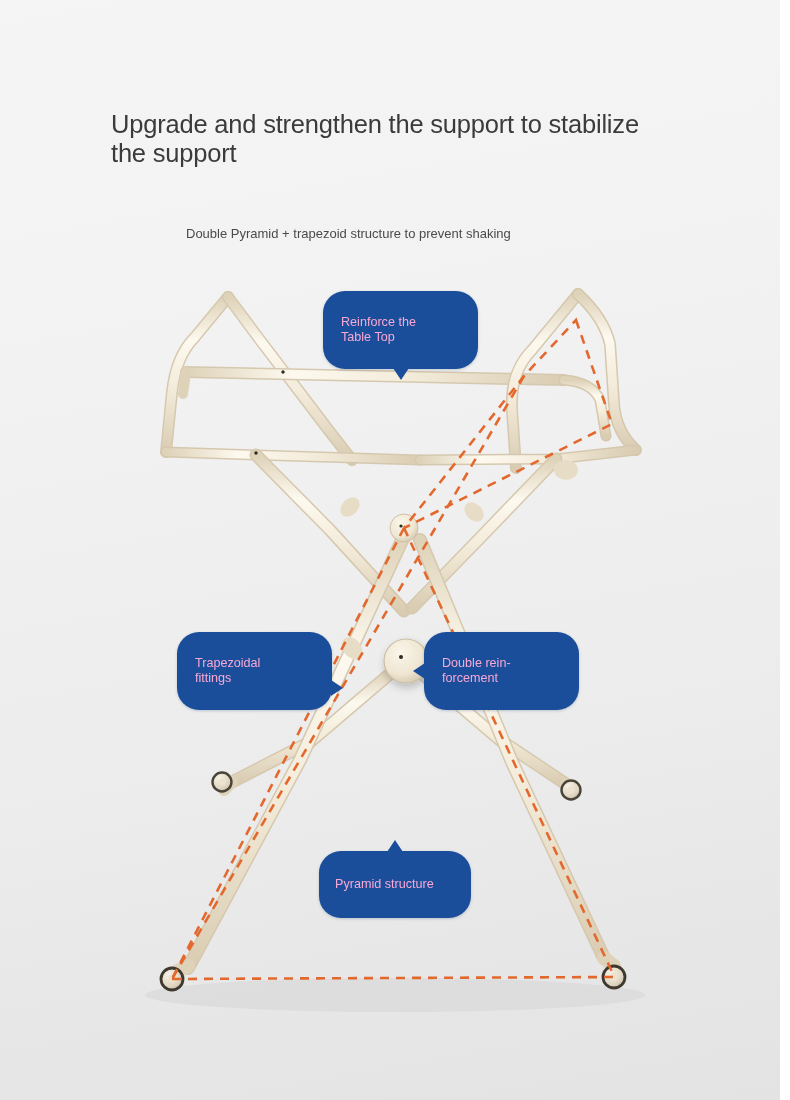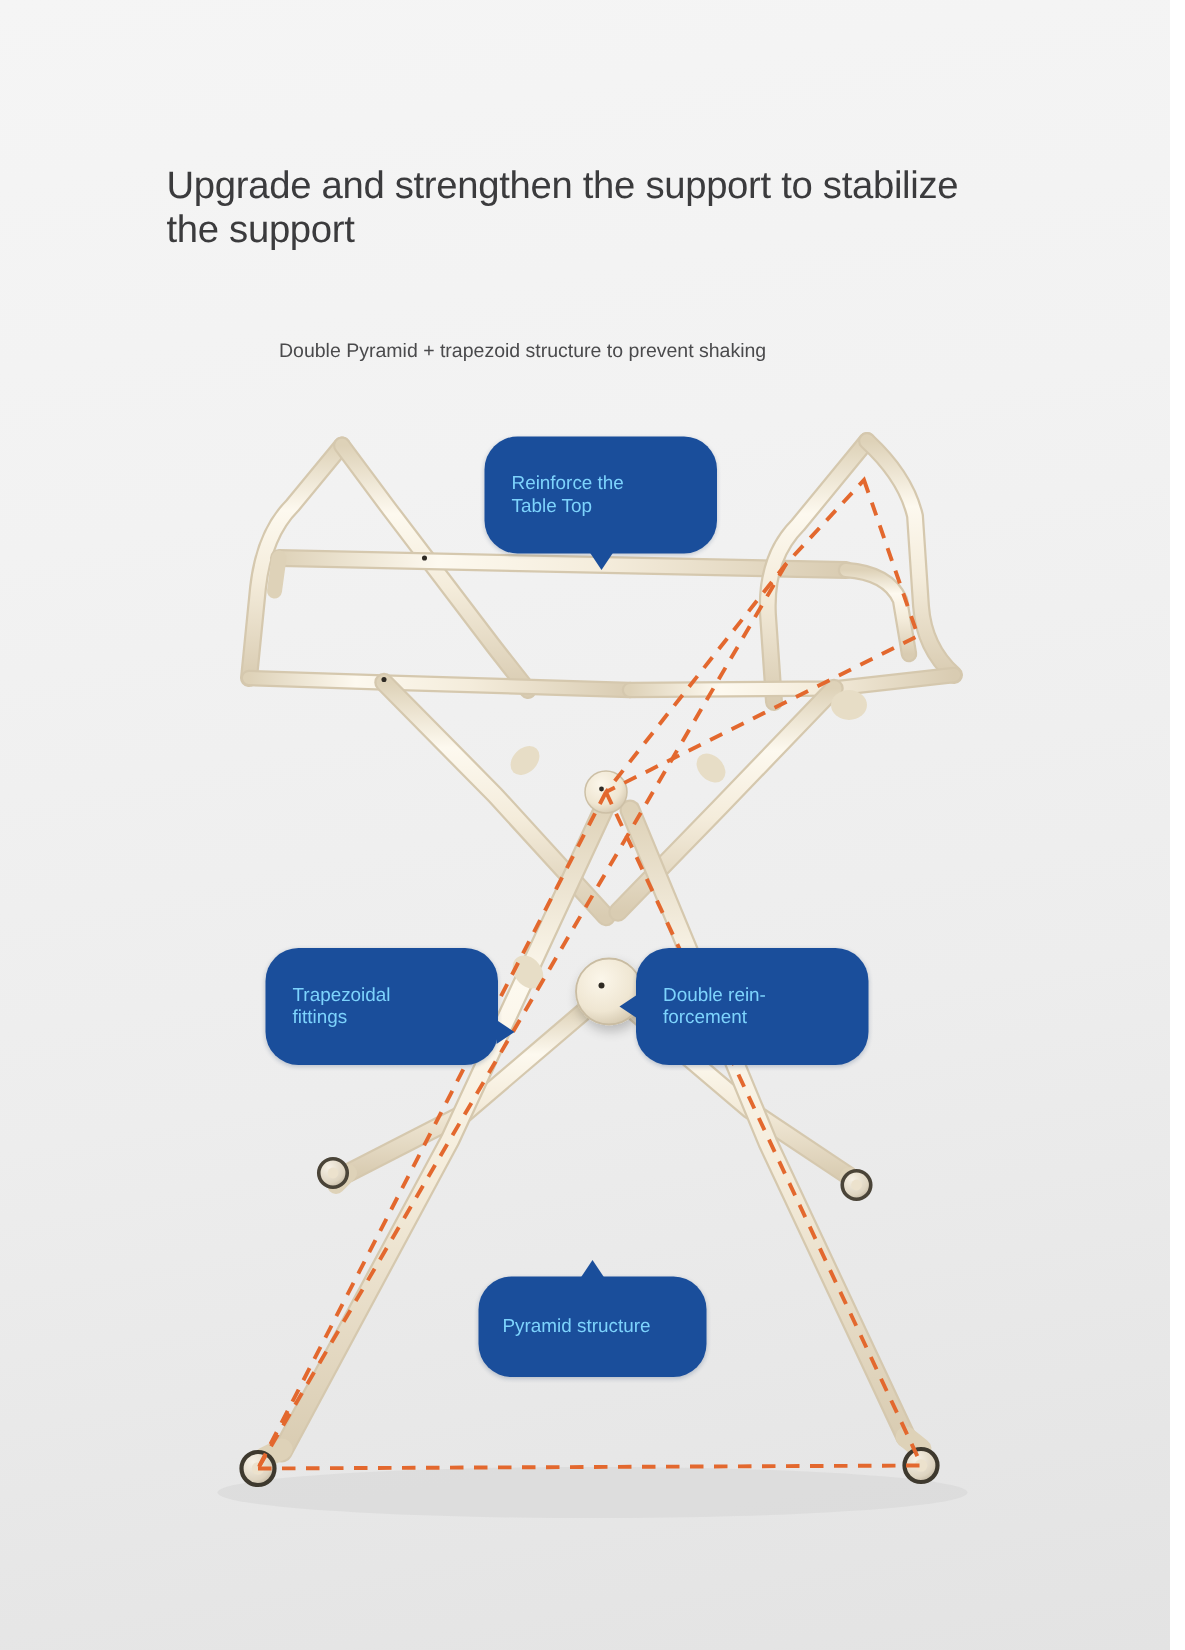--- a/index.html
+++ b/index.html
@@ -48,21 +48,21 @@
     top: 0;
     width: 790px;
     height: 1100px;
   }
   #frame-svg { display: block; }
 
   
   .callout {
     position: absolute;
     background: #1a4e9b;
-    color: #7dd3fc;
+    color: #f9a8d4;
     border-radius: 22px;
     font-size: 12.6px;
     line-height: 15px;
     padding: 9px 18px;
     box-sizing: border-box;
     white-space: pre-line;
     box-shadow: 0 1px 3px rgba(20,50,100,0.22);
   }
   .callout .tail {
     position: absolute;

